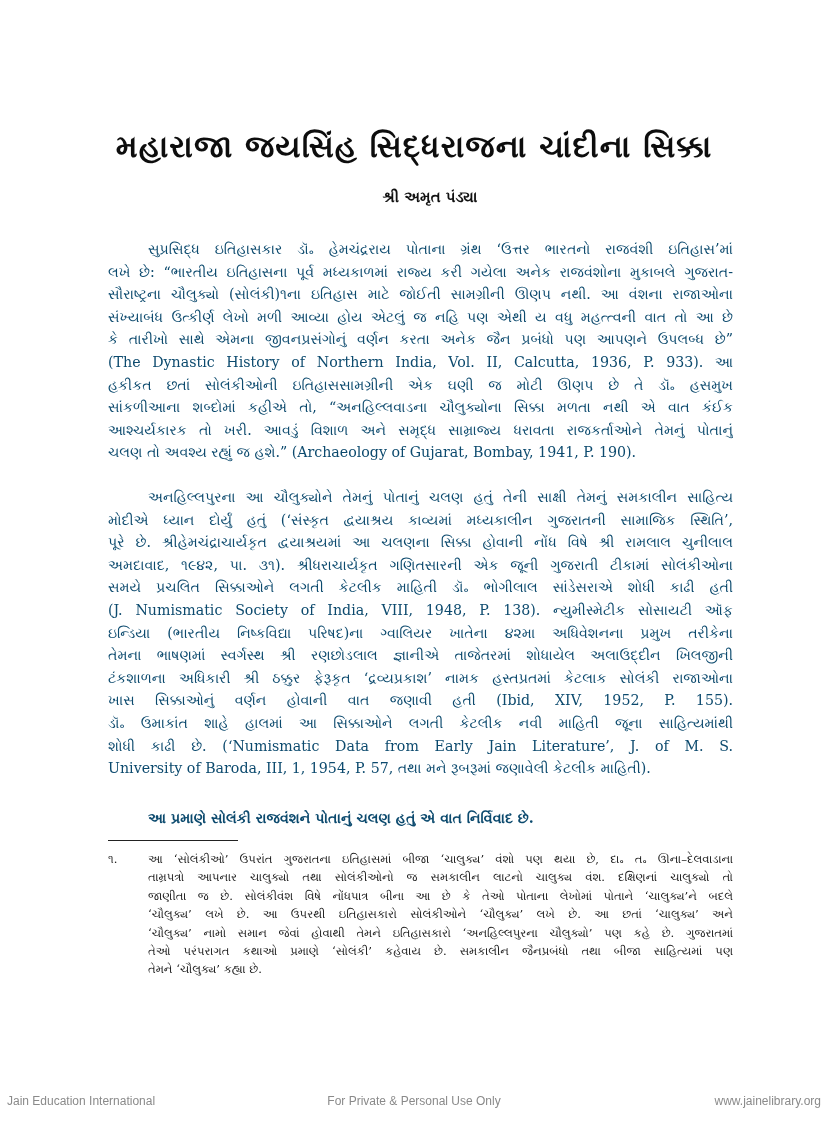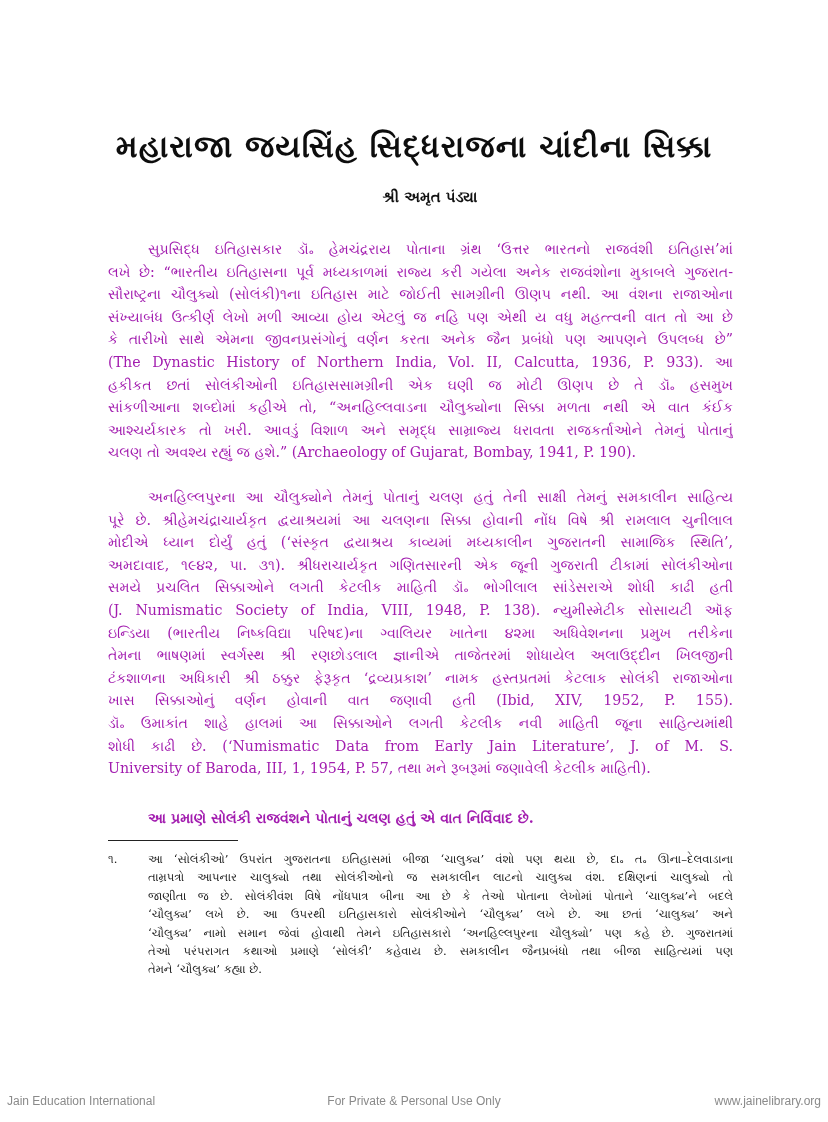--- a/index.html
+++ b/index.html
@@ -45,21 +45,21 @@
     color: #111;
     padding-left: 16px;
   }
   .body-text {
     position: absolute;
     left: 108px;
     width: 625px;
     font-size: 14.2px;
     line-height: 22.6px;
     text-align: justify;
-    color: #a21caf;
+    color: #0c4a6e;
   }
   .para {
     margin: 0 0 9px 0;
     text-indent: 40px;
     text-align: justify;
   }
   .para .line {
     display: block;
     text-align: justify;
     text-align-last: justify;
@@ -138,22 +138,22 @@
       <span class="line">હકીકત છતાં સોલંકીઓની ઇતિહાસસામગ્રીની એક ઘણી જ મોટી ઊણપ છે તે ડૉ૰ હસમુખ</span>
       <span class="line">સાંકળીઆના શબ્દોમાં કહીએ તો, “અનહિલ્લવાડના ચૌલુક્યોના સિક્કા મળતા નથી એ વાત કંઈક</span>
       <span class="line">આશ્ચર્યકારક તો ખરી. આવડું વિશાળ અને સમૃદ્ધ સામ્રાજ્ય ધરાવતા રાજકર્તાઓને તેમનું પોતાનું</span>
       <span class="line last">ચલણ તો અવશ્ય રહ્યું જ હશે.” (Archaeology of Gujarat, Bombay, 1941, P. 190).</span>
     </div>
   </div>
 
   <div class="body-text p2">
     <div class="para">
       <span class="line first">અનહિલ્લપુરના આ ચૌલુક્યોને તેમનું પોતાનું ચલણ હતું તેની સાક્ષી તેમનું સમકાલીન સાહિત્ય</span>
+      <span class="line">મોદીએ ધ્યાન દોર્યું હતું (‘સંસ્કૃત દ્વયાશ્રય કાવ્યમાં મધ્યકાલીન ગુજરાતની સામાજિક સ્થિતિ’,</span>
       <span class="line">પૂરે છે. શ્રીહેમચંદ્રાચાર્યકૃત દ્વયાશ્રયમાં આ ચલણના સિક્કા હોવાની નોંધ વિષે શ્રી રામલાલ ચુનીલાલ</span>
-      <span class="line">મોદીએ ધ્યાન દોર્યું હતું (‘સંસ્કૃત દ્વયાશ્રય કાવ્યમાં મધ્યકાલીન ગુજરાતની સામાજિક સ્થિતિ’,</span>
       <span class="line">અમદાવાદ, ૧૯૪૨, પા. ૩૧). શ્રીધરાચાર્યકૃત ગણિતસારની એક જૂની ગુજરાતી ટીકામાં સોલંકીઓના</span>
       <span class="line">સમયે પ્રચલિત સિક્કાઓને લગતી કેટલીક માહિતી ડૉ૰ ભોગીલાલ સાંડેસરાએ શોધી કાઢી હતી</span>
       <span class="line">(J. Numismatic Society of India, VIII, 1948, P. 138). ન્યુમીસ્મેટીક સોસાયટી ઑફ</span>
       <span class="line">ઇન્ડિયા (ભારતીય નિષ્કવિદ્યા પરિષદ)ના ગ્વાલિયર ખાતેના ૪૨મા અધિવેશનના પ્રમુખ તરીકેના</span>
       <span class="line">તેમના ભાષણમાં સ્વર્ગસ્થ શ્રી રણછોડલાલ જ્ઞાનીએ તાજેતરમાં શોધાયેલ અલાઉદ્દીન ખિલજીની</span>
       <span class="line">ટંકશાળના અધિકારી શ્રી ઠક્કુર ફેરૂકૃત ‘દ્રવ્યપ્રકાશ’ નામક હસ્તપ્રતમાં કેટલાક સોલંકી રાજાઓના</span>
       <span class="line">ખાસ સિક્કાઓનું વર્ણન હોવાની વાત જણાવી હતી (Ibid, XIV, 1952, P. 155).</span>
       <span class="line">ડૉ૰ ઉમાકાંત શાહે હાલમાં આ સિક્કાઓને લગતી કેટલીક નવી માહિતી જૂના સાહિત્યમાંથી</span>
       <span class="line">શોધી કાઢી છે. (‘Numismatic Data from Early Jain Literature’, J. of M. S.</span>
       <span class="line last">University of Baroda, III, 1, 1954, P. 57, તથા મને રૂબરૂમાં જણાવેલી કેટલીક માહિતી).</span>

